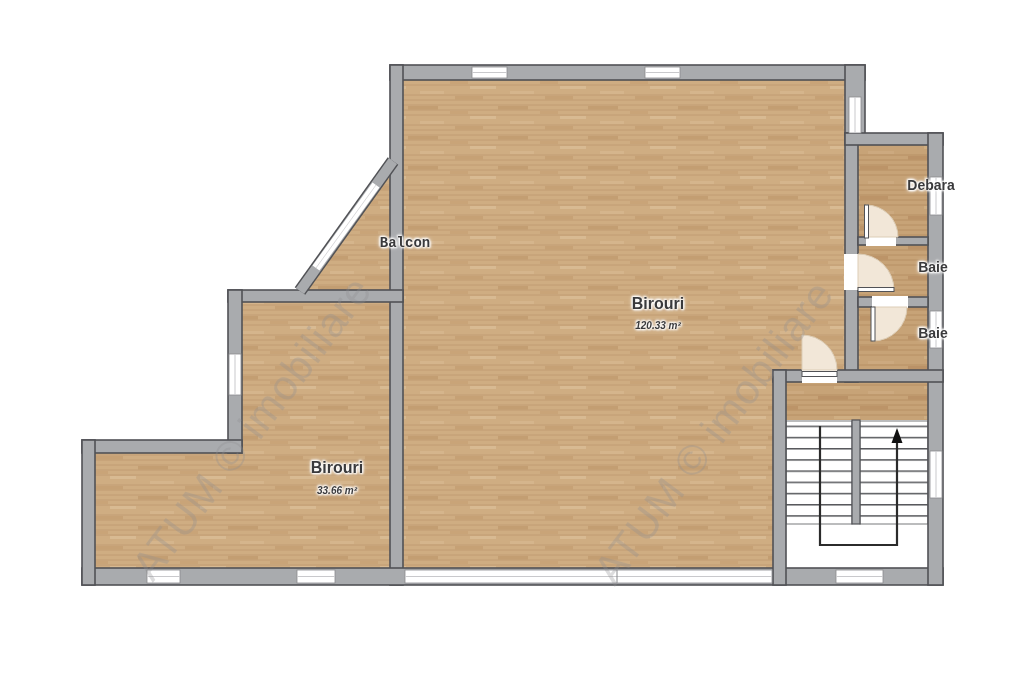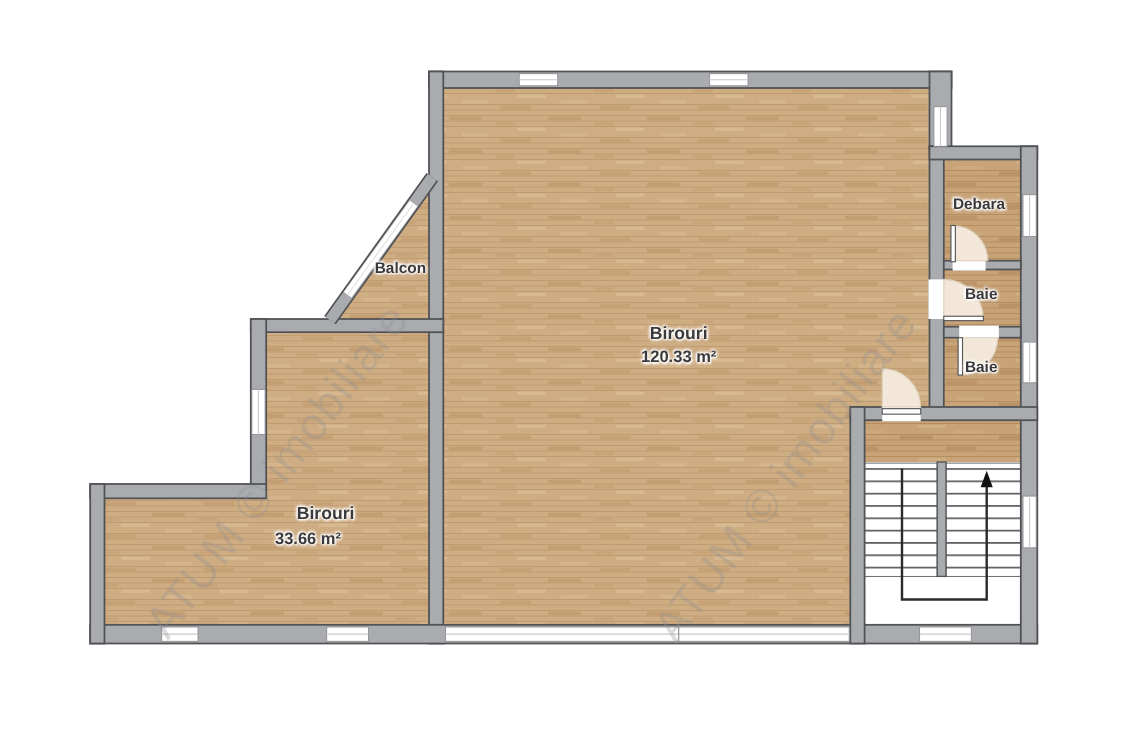--- a/index.html
+++ b/index.html
@@ -13,24 +13,25 @@
     --ink:#3a3a3c;
   }
   html,body{margin:0;padding:0;background:var(--bg);}
   body{font-family:"Liberation Sans",sans-serif;}
   .stage{position:relative;width:1024px;height:677px;background:var(--bg);overflow:hidden;}
   .stage svg{position:absolute;left:0;top:0;}
   .room-label{
     position:absolute;transform:translate(-50%,-50%);
     color:var(--ink);font-weight:bold;white-space:nowrap;z-index:5;
     text-shadow:0 0 3px #fff,0 0 3px #fff,1px 1px 2px #fff,-1px -1px 2px #fff,0 0 5px #fff;
+    margin-left:41px;
   }
   .lbl-lg{font-size:16px;text-align:center;}
   .lbl-md{font-size:14px;}
-  .lbl-area{font-size:15px;}
+  .lbl-area{font-size:10px;font-style:italic;}
   .watermark{
     position:absolute;transform:translate(-50%,-50%) rotate(-53deg);
     font-size:42px;color:#8f8f92;opacity:.30;letter-spacing:1px;
     white-space:nowrap;z-index:4;pointer-events:none;
   }
 </style>
 </head>
 <body>
 
 <div class="stage">
@@ -146,23 +147,23 @@
       <rect x="802" y="369" width="35" height="14" fill="#ffffff"></rect>
       <path d="M837,370 A35,35 0 0 0 802,335 L802,370 Z" fill="#f2e7d8" stroke="#dccdb6" stroke-width="1"></path>
       <rect x="802" y="371.5" width="35" height="5" fill="#ffffff" stroke="#515256" stroke-width="1"></rect>
     </g>
   </svg>
 
   <div class="room-label lbl-lg" style="left:617px;top:304px;">Birouri</div>
   <div class="room-label lbl-area" style="left:617px;top:325px;">120.33 m²</div>
 
   <div class="room-label lbl-lg" style="left:296px;top:468px;">Birouri</div>
-  <div class="room-label lbl-area" style="left:280px;top:490px;">33.66 m²</div>
+  <div class="room-label lbl-area" style="left:296px;top:490px;">33.66 m²</div>
 
-  <div class="room-label lbl-md" style="left:364px;top:243px;">Balcon</div>
+  <div class="room-label lbl-md" style="left:364px;top:243px;font-family:Liberation Mono, monospace;">Balcon</div>
   <div class="room-label lbl-md" style="left:890px;top:185px;">Debara</div>
   <div class="room-label lbl-md" style="left:892px;top:267px;">Baie</div>
   <div class="room-label lbl-md" style="left:892px;top:333px;">Baie</div>
 
   <div class="watermark" style="left:252px;top:428px;">ATUM © imobiliare</div>
   <div class="watermark" style="left:714px;top:432px;">ATUM © imobiliare</div>
 
 </div>
 
 </body></html>

